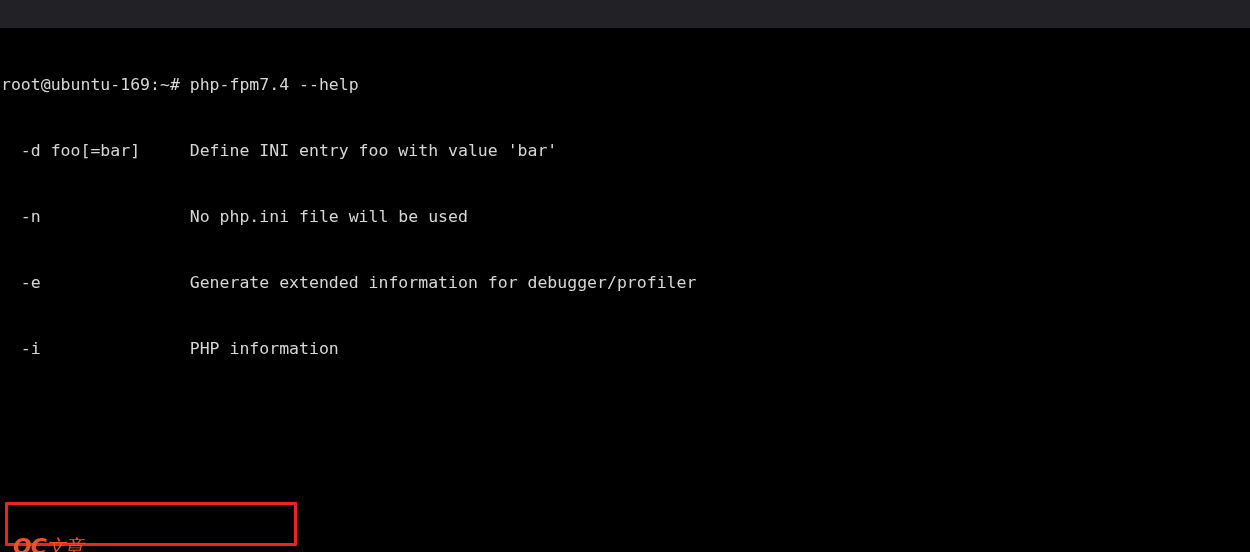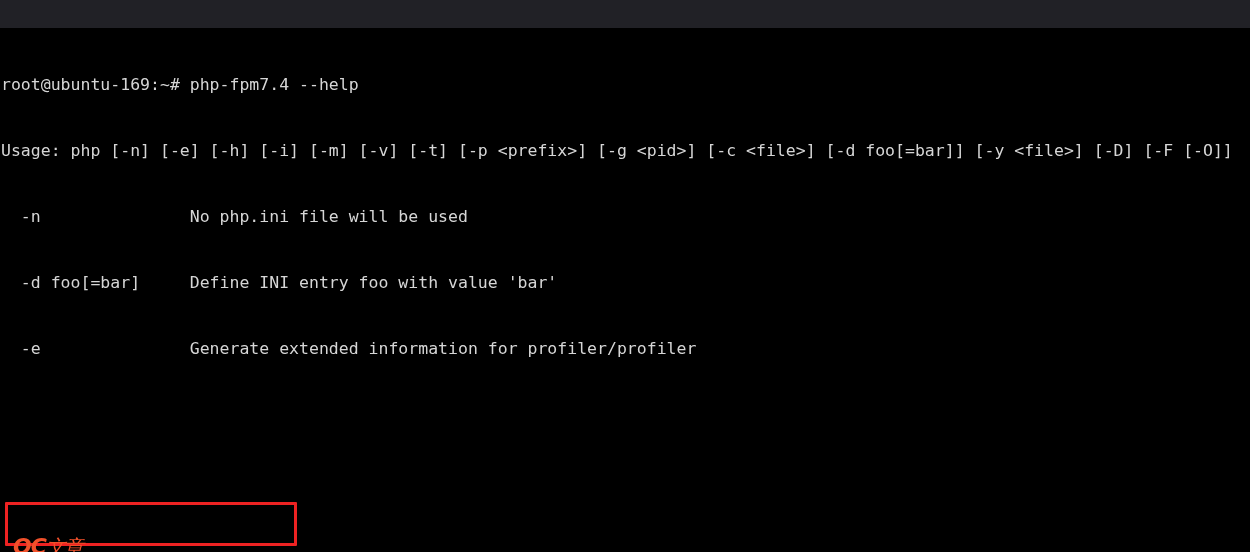--- a/index.html
+++ b/index.html
@@ -58,24 +58,24 @@
     letter-spacing: -2px;
   }
 </style>
 </head>
 <body>
 
 <div id="terminal" style="background: #000000; color: rgb(214, 214, 214); margin-top: 28px;">
 
   <div id="screen">
     <div class="line">root@ubuntu-169:~# php-fpm7.4 --help</div>
-    <div class="line">Usage: php [-n] [-e] [-h] [-i] [-m] [-v] [-t] [-p &lt;prefix&gt;] [-g &lt;pid&gt;] [-c &lt;file&gt;] [-d foo[=bar]] [-y &lt;file&gt;] [-D] [-F [-O]]</div>
+    <div class="line">  -d foo[=bar]     Define INI entry foo with value 'bar'</div>
     <div class="line">  -n               No php.ini file will be used</div>
-    <div class="line">  -d foo[=bar]     Define INI entry foo with value 'bar'</div>
-    <div class="line">  -e               Generate extended information for profiler/profiler</div>
+    <div class="line">  -e               Generate extended information for debugger/profiler</div>
+    <div class="line">  -i               PHP information</div>
     
     
     
     
     
     
     
     
     
     

